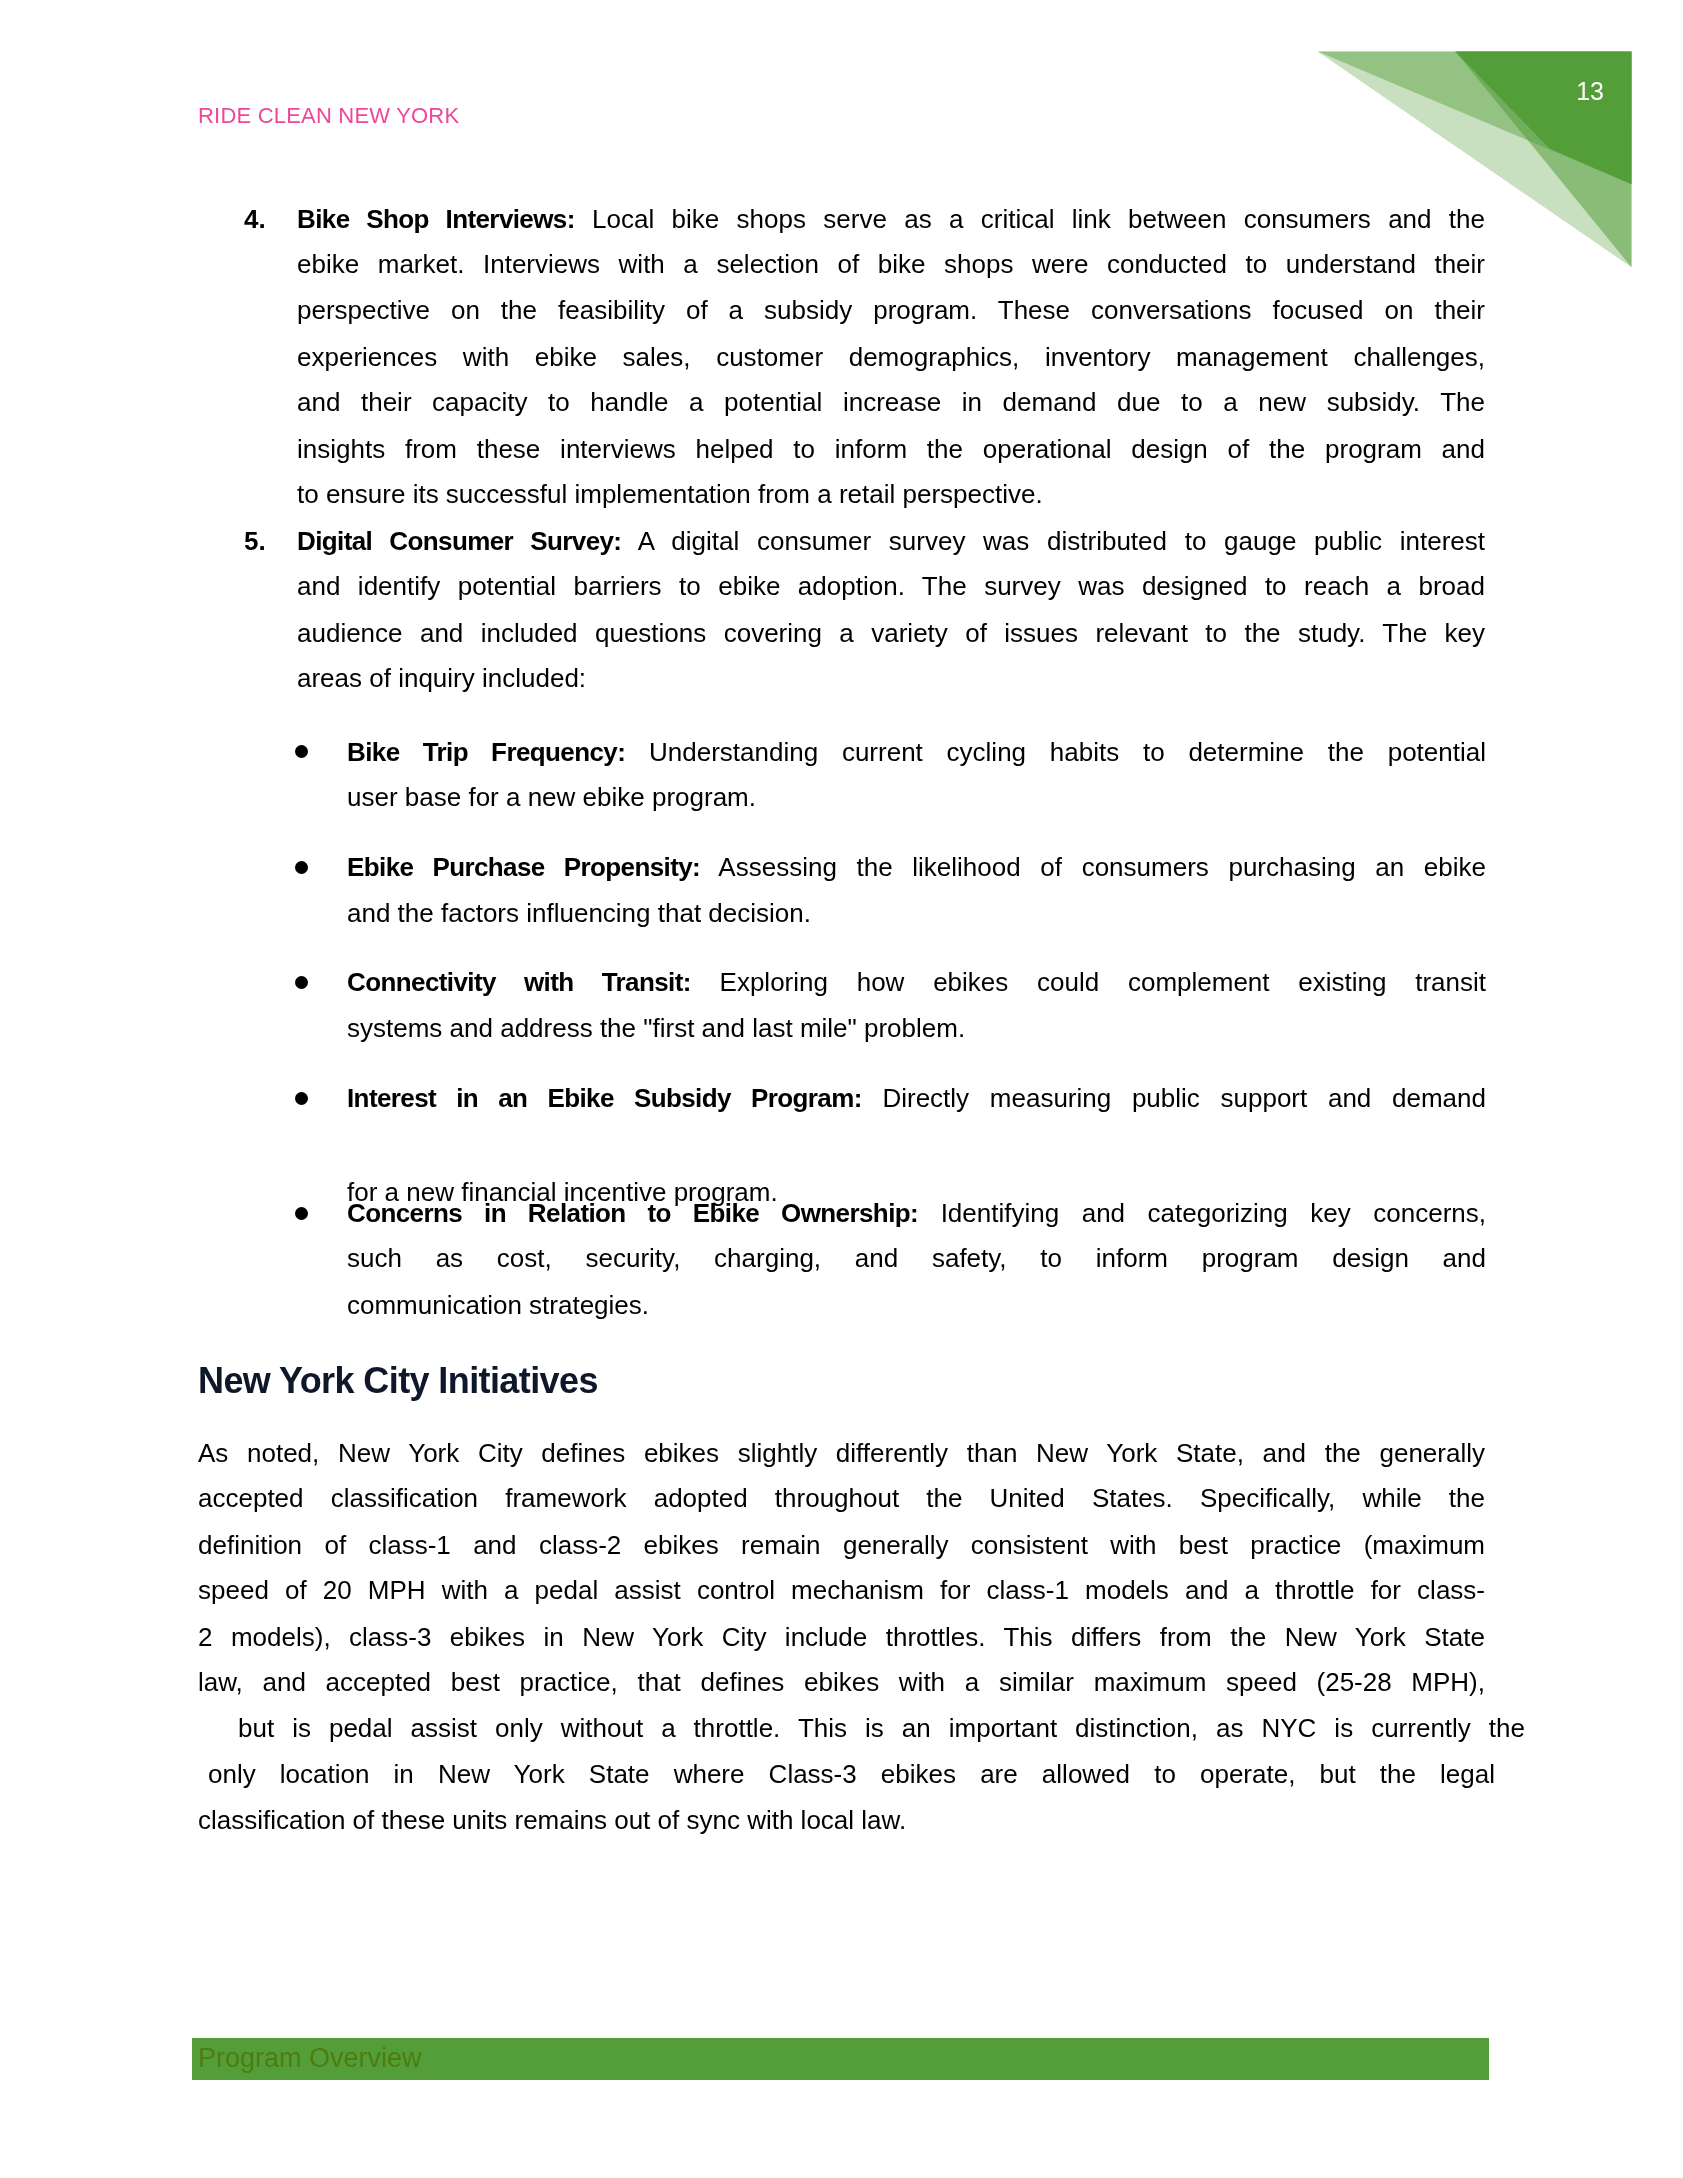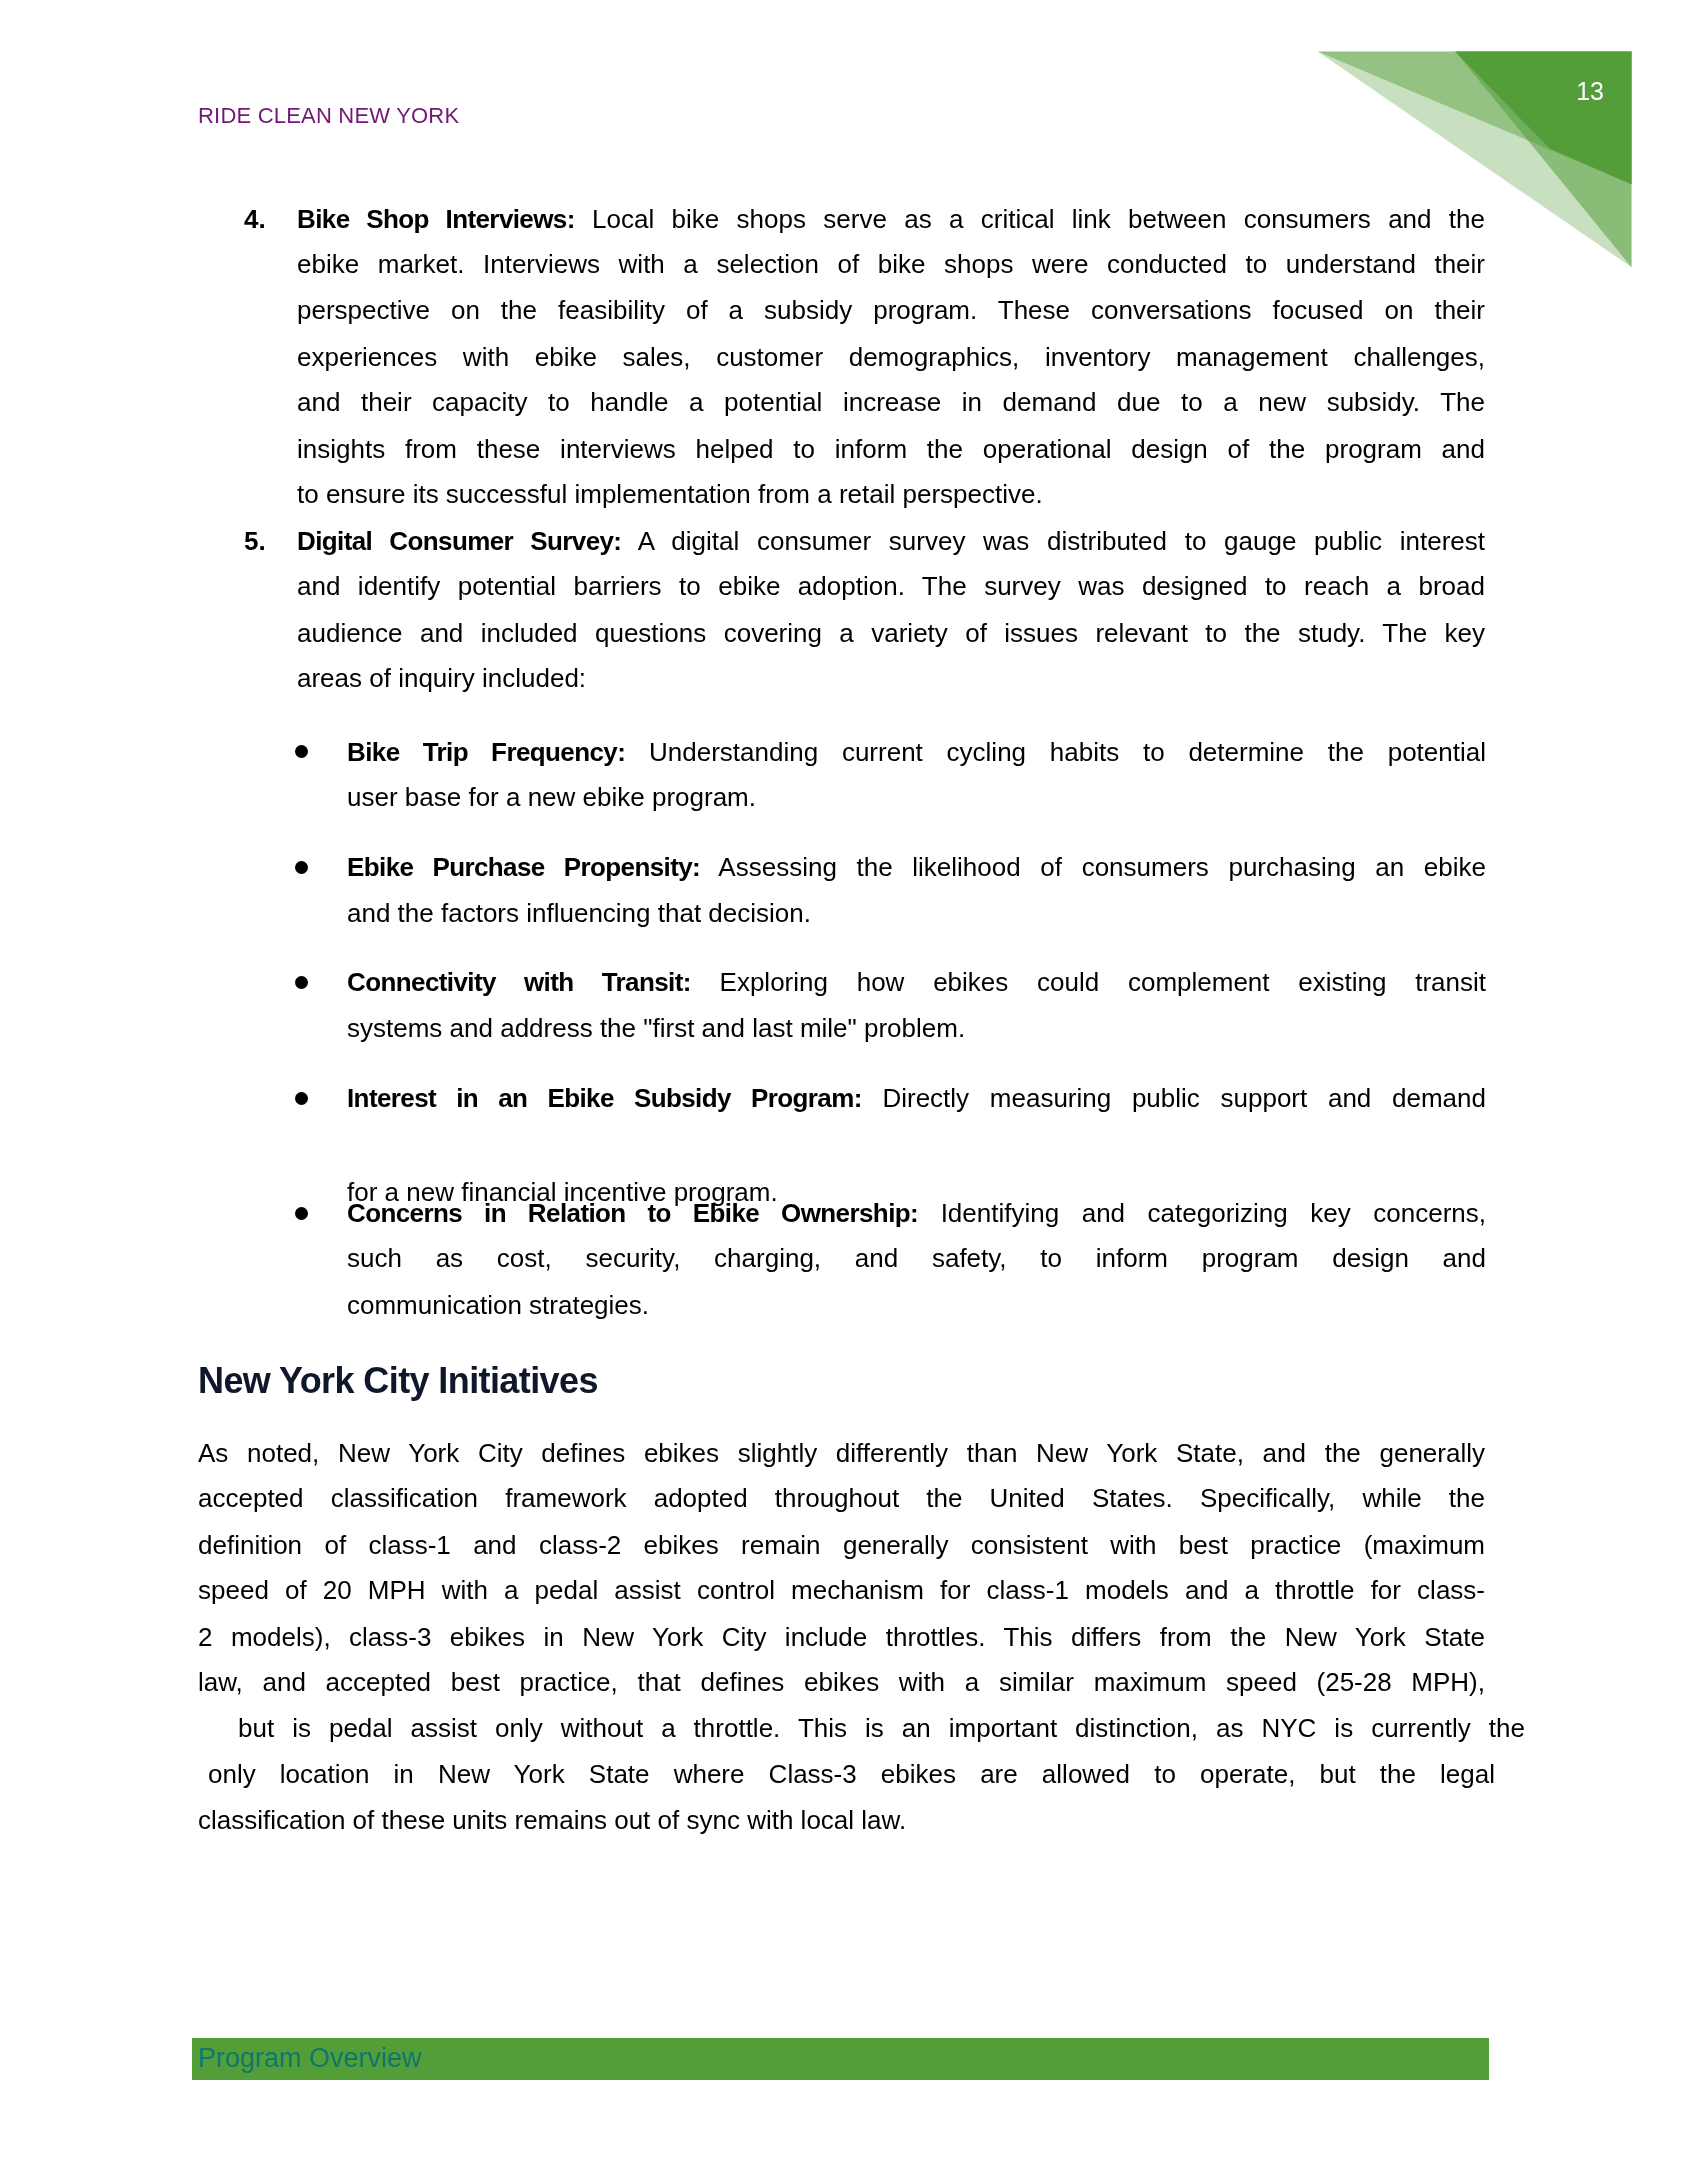--- a/index.html
+++ b/index.html
@@ -1,33 +1,33 @@
 <!DOCTYPE html>
 <html><head>
 <meta charset="utf-8">
 <style>
   html, body { margin: 0; padding: 0; background: #ffffff; }
   body { width: 1683px; height: 2178px; position: relative; overflow: hidden;
          font-family: "Liberation Sans", sans-serif; color: #000; }
   .abs { position: absolute; }
-  .running-header { left: 198px; top: 103px; font-size: 22px; color: #701a75; letter-spacing: 0.2px; white-space: nowrap; }
+  .running-header { left: 198px; top: 103px; font-size: 22px; color: #ec4899; letter-spacing: 0.2px; white-space: nowrap; }
   .corner { position: absolute; left: 0; top: 0; }
   .page-number { left: 1554px; top: 77px; width: 50px; font-size: 25px; color: #ffffff; text-align: right; }
 
   .line { position: absolute; font-size: 26px; line-height: 32px; white-space: nowrap;
           text-align: justify; text-align-last: justify; overflow: visible; }
   .line.last { text-align-last: left; }
   .line b { font-weight: bold; letter-spacing: -0.6px; }
   .num { position: absolute; font-size: 26px; line-height: 32px; font-weight: bold; }
   .bullet { position: absolute; width: 13px; height: 13px; border-radius: 50%; background: #000; }
 
   .heading { left: 198px; top: 1360px; font-size: 36px; font-weight: bold; color: #0f172a; letter-spacing: -0.6px; white-space: nowrap; }
 
   .footer-bar { left: 192px; top: 2038px; width: 1297px; height: 42px; background: #549e3a; }
-  .footer-label { left: 198px; top: 2043px; font-size: 27px; color: #0f766e; white-space: nowrap; }
+  .footer-label { left: 198px; top: 2043px; font-size: 27px; color: #4d7c0f; white-space: nowrap; }
 </style>
 </head>
 <body>
 
 <svg class="corner" width="1683" height="297" viewBox="0 0 1700 300">
   <polygon points="1331,52 1648,52 1648,270" fill="#549e3a" fill-opacity="0.32"></polygon>
   <polygon points="1331,52 1648,52 1648,186" fill="#549e3a" fill-opacity="0.45"></polygon>
   <polygon points="1470,52 1648,52 1648,270" fill="#549e3a" fill-opacity="0.55"></polygon>
   <polygon points="1470,52 1648,52 1648,186 1565,150" fill="#549e3a" fill-opacity="1"></polygon>
 </svg>

